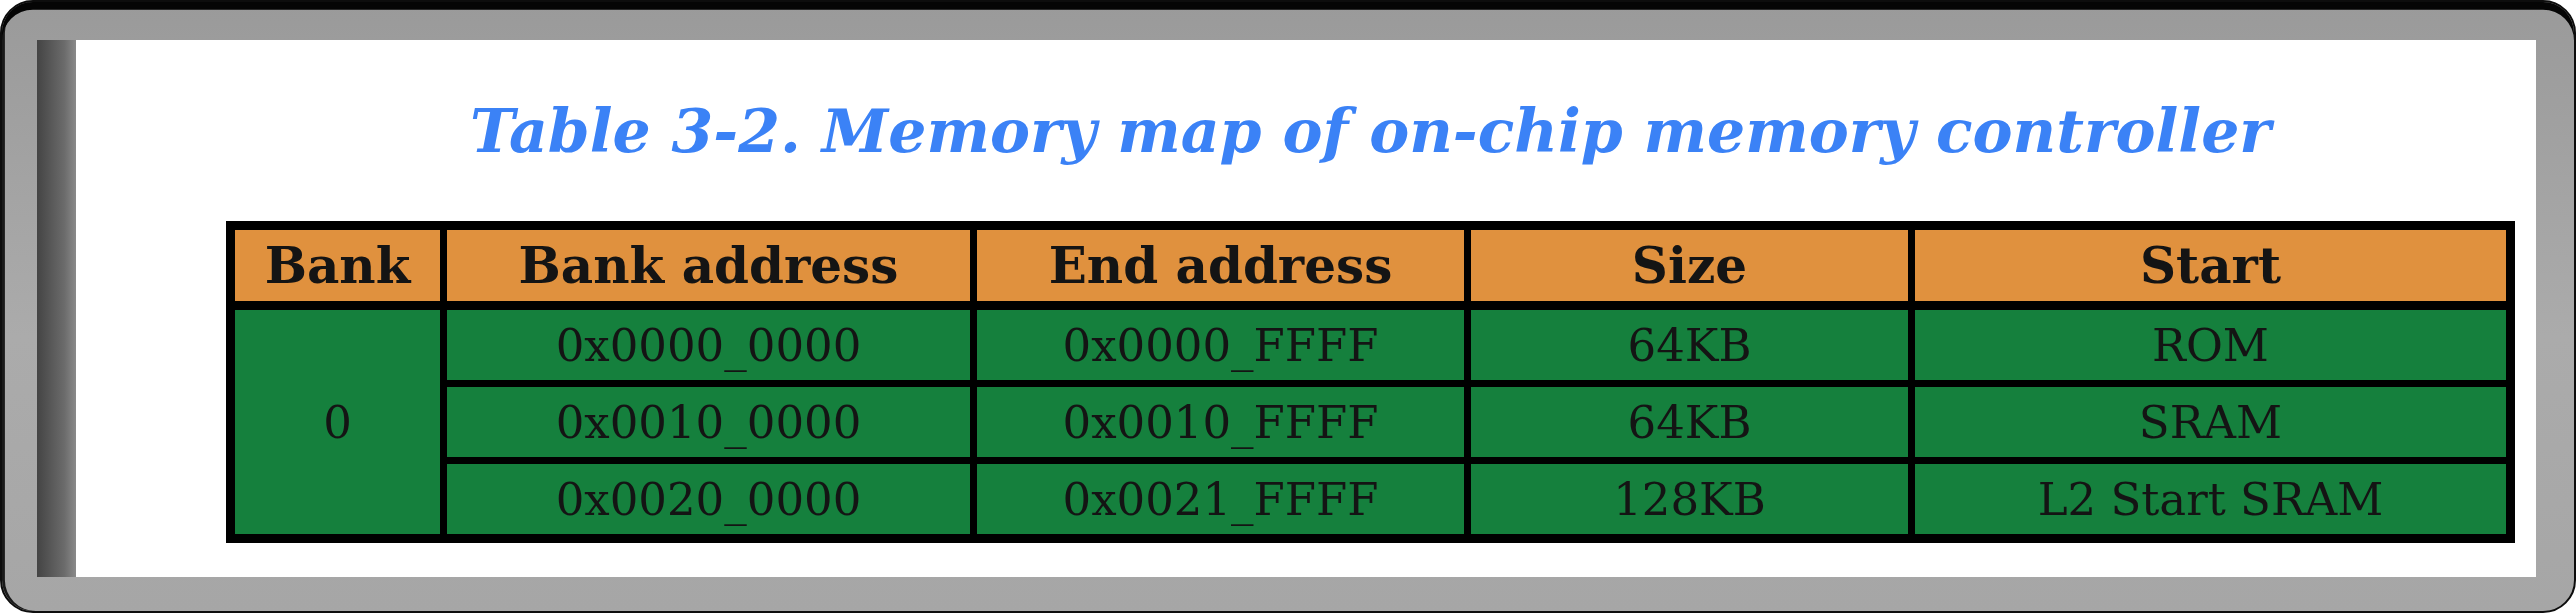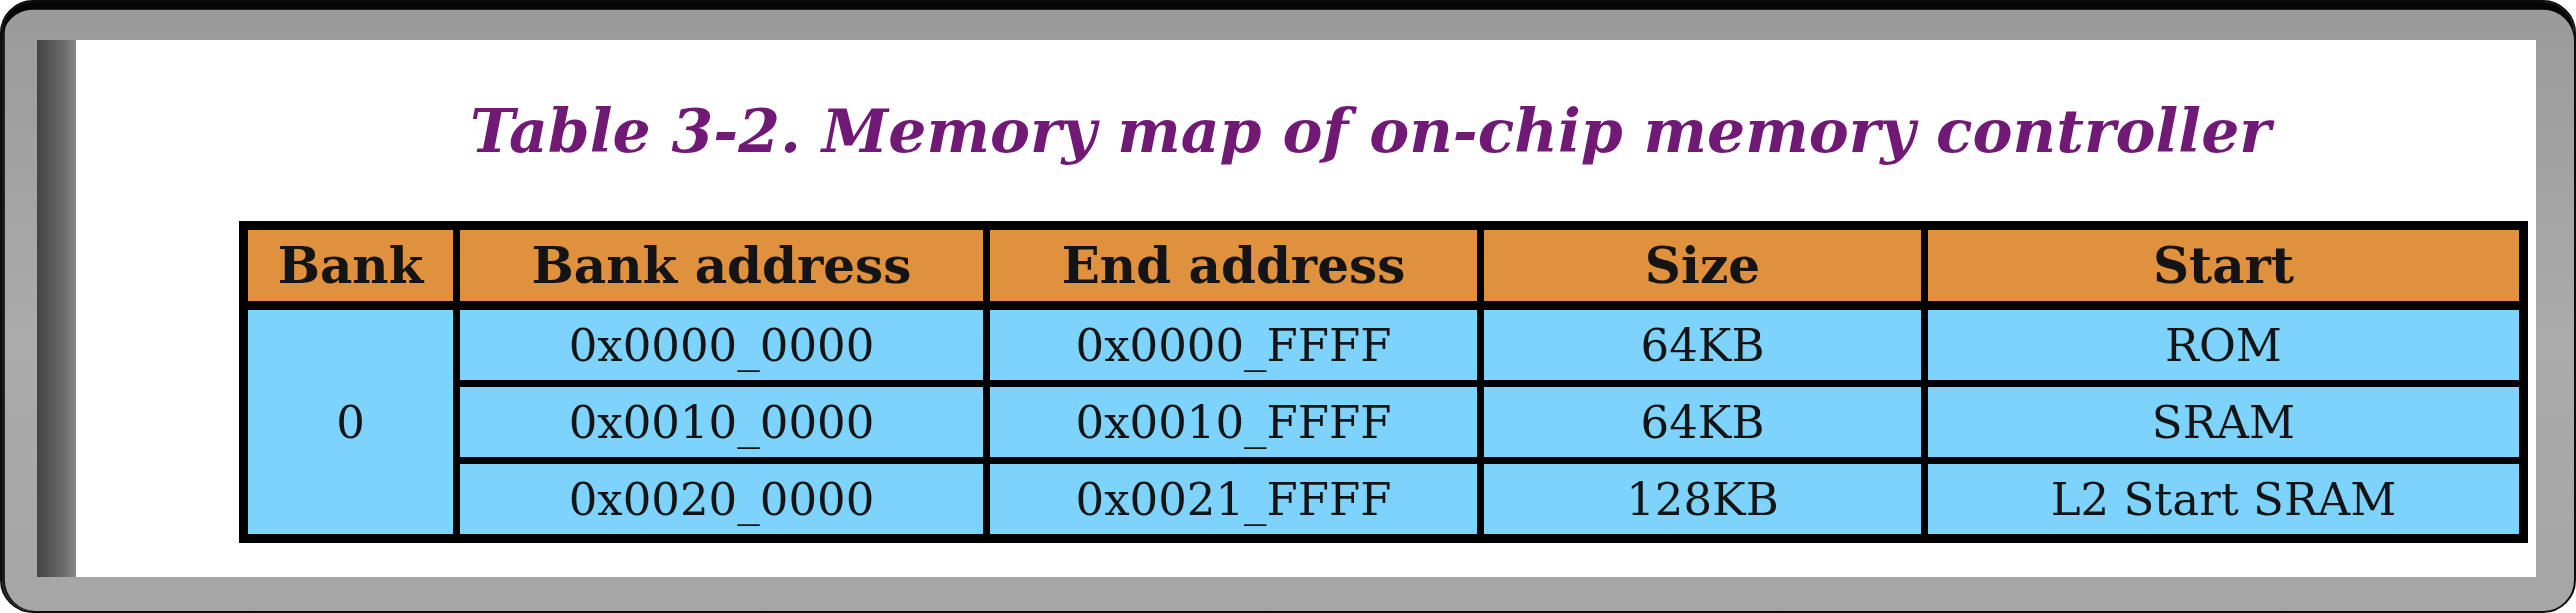--- a/index.html
+++ b/index.html
@@ -48,27 +48,27 @@
   }
 
   .caption {
     position: absolute;
     left: 155px; top: 56px;
     width: 2279px;
     text-align: center;
     font-size: 60px;
     font-weight: 700;
     font-style: italic;
-    color: #701a75;
+    color: #3b82f6;
     letter-spacing: 0px;
   }
 
   .memmap {
     position: absolute;
-    left: 163px; top: 181px;
+    left: 150px; top: 181px;
     width: 2279px;
     border-collapse: collapse;
     table-layout: fixed;
     border: 9.6px solid var(--border-color, #000);
   }
 
   .memmap th, .memmap td {
     border: 7.7px solid var(--border-color, #000);
     text-align: center;
     vertical-align: middle;
@@ -84,21 +84,21 @@
     border-top-width: 9.6px;
     border-bottom-width: 9.6px;
     font-size: 50px;
     font-weight: 700;
   }
 
   .memmap td {
     height: 70px;
     font-size: 45px;
     font-weight: 400;
-    background: #7dd3fc;
+    background: #15803d;
   }
 
   .memmap td.bank-cell {
     font-size: 45px;
   }
 </style>
 </head>
 <body>
 
 <div class="frame">

